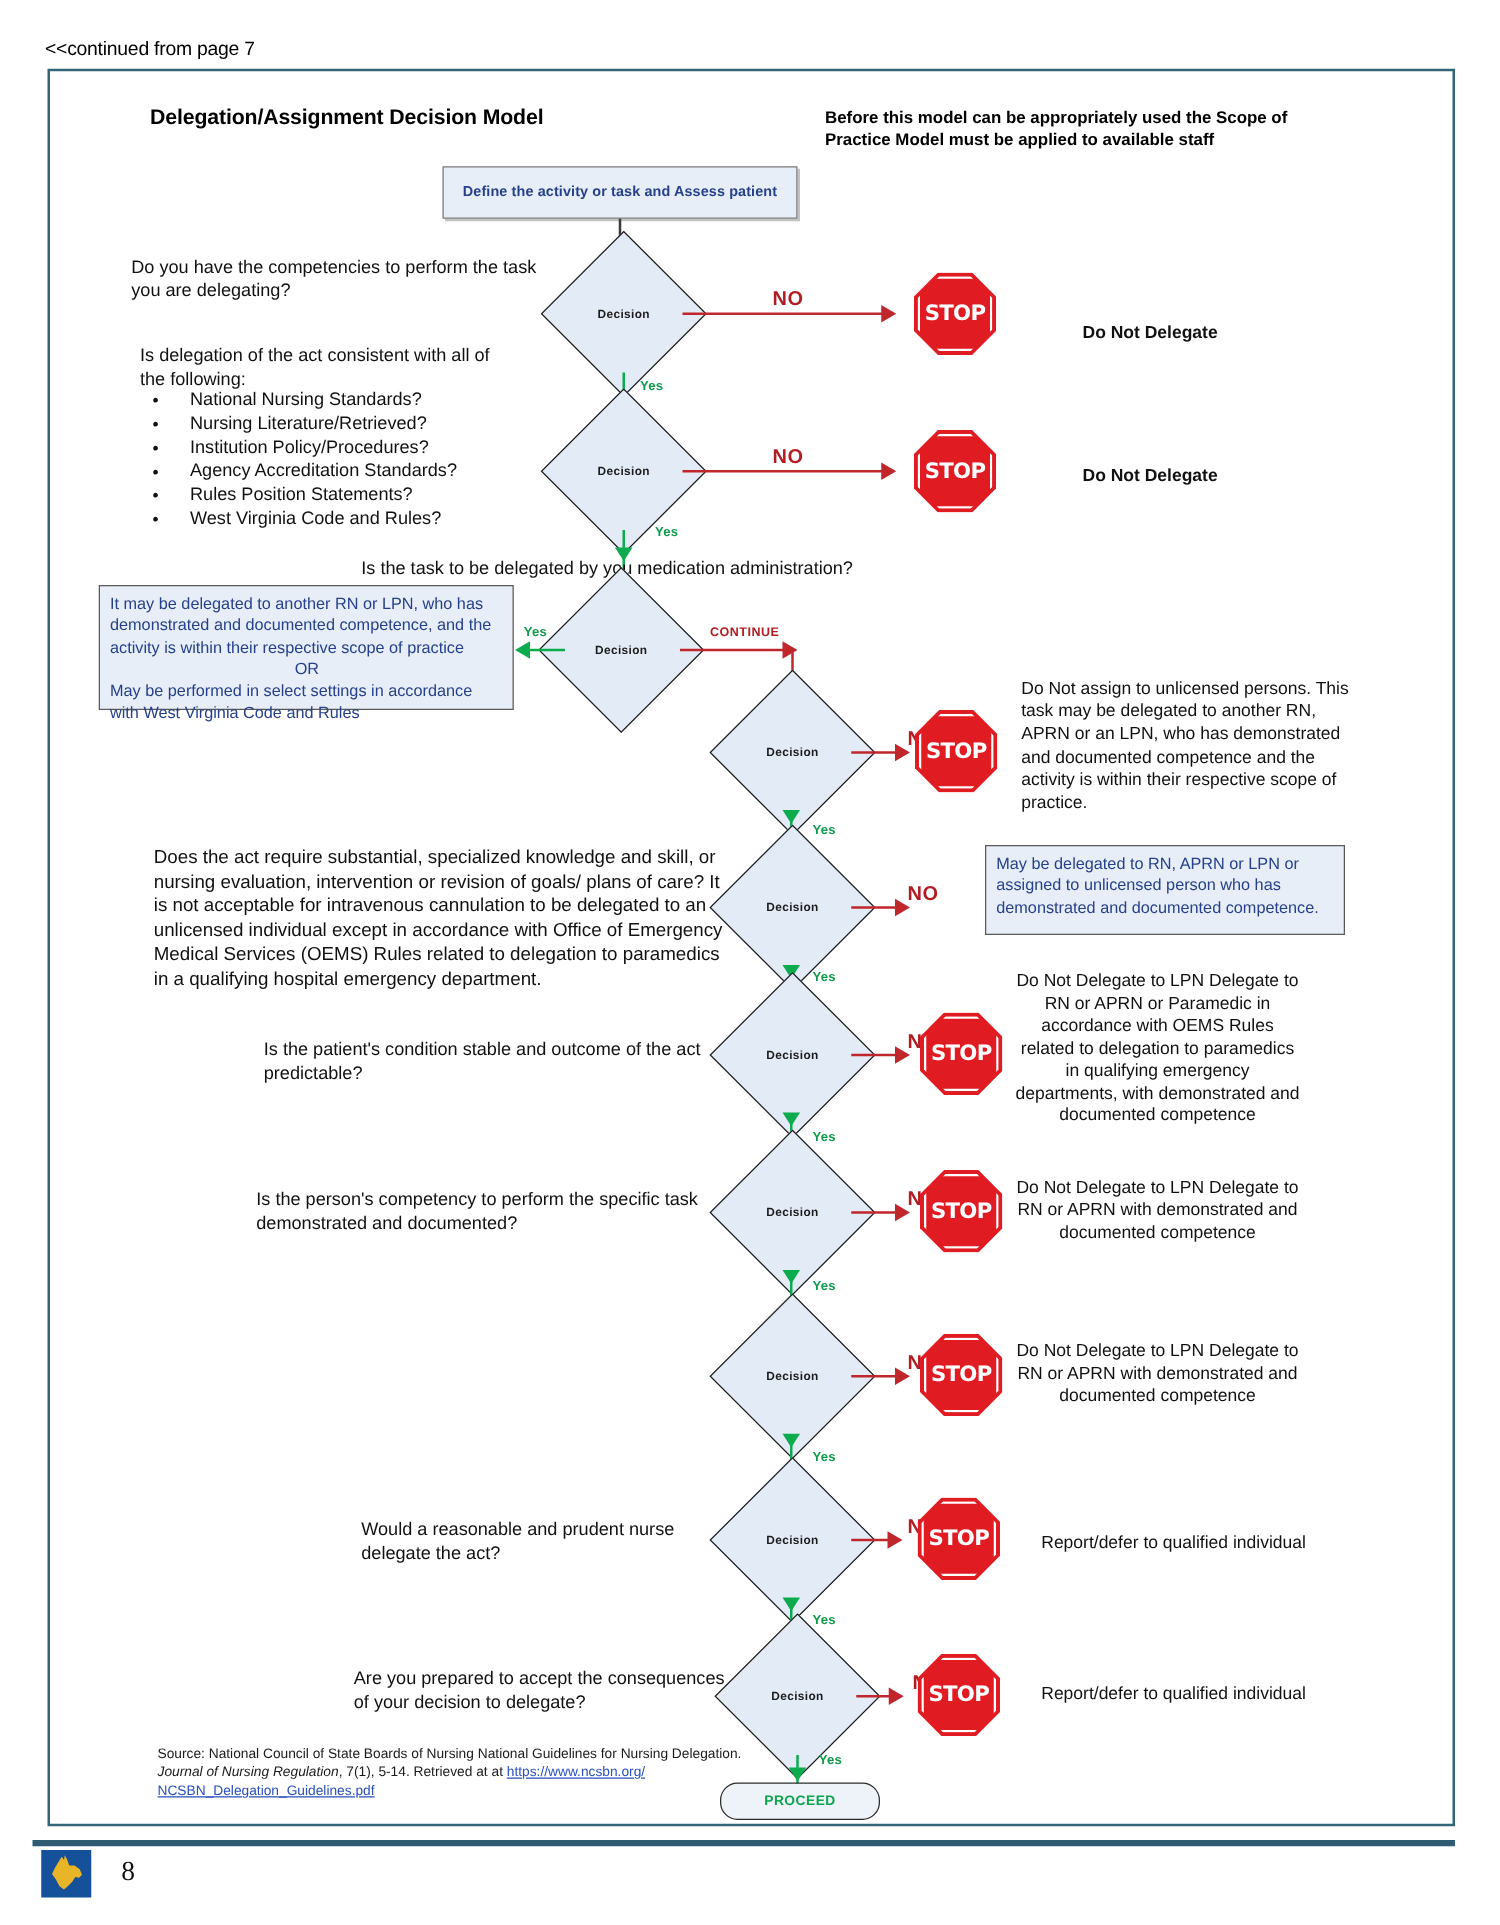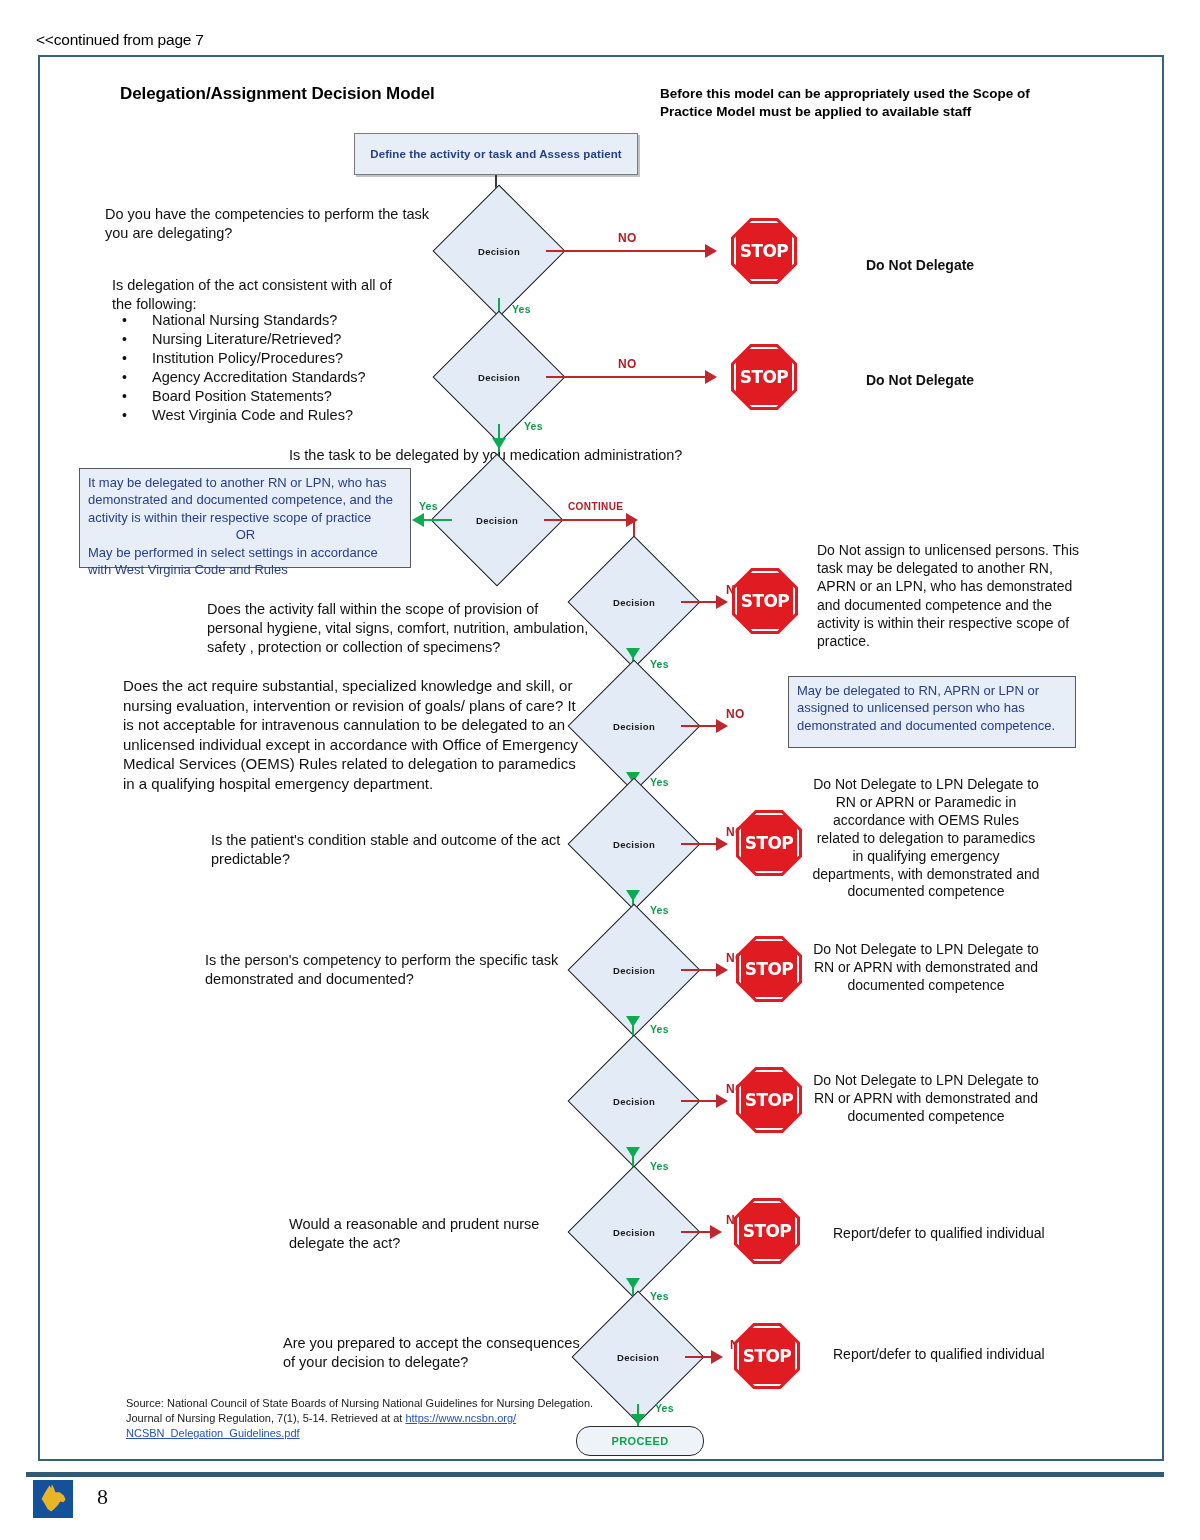--- a/index.html
+++ b/index.html
@@ -105,21 +105,21 @@
     border-top:7px solid transparent;border-bottom:7px solid transparent;
     border-left:12px solid #c0272d;
   }
   .arrow-left{
     position:absolute;width:0;height:0;
     border-top:7px solid transparent;border-bottom:7px solid transparent;
     border-right:12px solid #0bab4e;
   }
 
   .lbl-no{
-    position:absolute;color:#b21d23;font-size:12px;font-weight:bold;letter-spacing:.4px;padding-left:40px;
+    position:absolute;color:#b21d23;font-size:16px;font-weight:bold;letter-spacing:.4px;padding-left:40px;
   }
   .lbl-yes{
     position:absolute;color:#0f9b4c;font-size:10.5px;font-weight:bold;letter-spacing:.2px;
   }
   .lbl-continue{
     position:absolute;color:#b21d23;font-size:10px;font-weight:bold;letter-spacing:.4px;
   }
 
   
   .q{position:absolute;font-size:14.5px;line-height:1.30;color:#111;}
@@ -138,21 +138,21 @@
   .bullets li{position:relative;}
   .bullets li:before{
     content:"\2022";position:absolute;left:-30px;top:0;font-size:14px;
   }
 
   .source{
     position:absolute;left:126px;top:1396px;width:470px;
     font-size:11px;line-height:1.38;color:#1a1a1a;
     font-family:"Liberation Sans", sans-serif;
   }
-  .source .ital{}
+  .source .ital{font-style:italic;}
   .source .lnk{color:#2a4fbe;text-decoration:underline;}
 
   
   .footbar{
     position:absolute;left:26px;top:1472px;width:1138px;height:5px;background:#2f5c73;
   }
   .wvlogo{
     position:absolute;left:33px;top:1480px;width:40px;height:38px;
     background:#15509b;overflow:hidden;
   }
@@ -207,21 +207,21 @@
   <div class="arrow-down" style="left:492px;top:333px;"></div>
   <div class="lbl-yes" style="left:512px;top:303px;">Yes</div>
 
   <div class="q" style="left:112px;top:276px;width:300px;">Is delegation of the act consistent with all of the following:</div>
   <div class="bullets" style="left:112px;top:311px;width:330px;">
     <ul>
       <li>National Nursing Standards?</li>
       <li>Nursing Literature/Retrieved?</li>
       <li>Institution Policy/Procedures?</li>
       <li>Agency Accreditation Standards?</li>
-      <li>Board Position Statements?</li>
+      <li>Rules Position Statements?</li>
       <li>West Virginia Code and Rules?</li>
     </ul>
   </div>
 
   <div class="diamond-wrap" style="left:452px;top:330px;">
     <div class="diamond" style="left:0;top:0;"></div>
     <div class="diamond-label">Decision</div>
   </div>
   <div class="hline" style="left:546px;top:376px;width:167px;"></div>
   <div class="arrow-right" style="left:705px;top:370px;"></div>
@@ -255,21 +255,20 @@
   <div class="hline green" style="left:424px;top:519px;width:28px;"></div>
   <div class="arrow-left" style="left:412px;top:513px;"></div>
   <div class="lbl-yes" style="left:419px;top:500px;">Yes</div>
 
   <div class="hline" style="left:544px;top:519px;width:90px;"></div>
   <div class="arrow-right" style="left:626px;top:513px;"></div>
   <div class="lbl-continue" style="left:568px;top:501px;">CONTINUE</div>
   <div class="vline red" style="left:633px;top:519px;height:36px;"></div>
   <div class="arrow-down red" style="left:628px;top:549px;"></div>
 
-  <div class="q" style="left:207px;top:600px;width:385px;">Does the activity fall within the scope of provision of personal hygiene, vital signs, comfort, nutrition, ambulation, safety , protection or collection of specimens?</div>
 
   <div class="diamond-wrap" style="left:587px;top:555px;">
     <div class="diamond" style="left:0;top:0;"></div>
     <div class="diamond-label">Decision</div>
   </div>
   <div class="hline" style="left:681px;top:601px;width:43px;"></div>
   <div class="arrow-right" style="left:716px;top:595px;"></div>
   <div class="lbl-no" style="left:686px;top:583px;">NO</div>
   <div class="stop" style="left:732px;top:568px;">
     <div class="oct">

